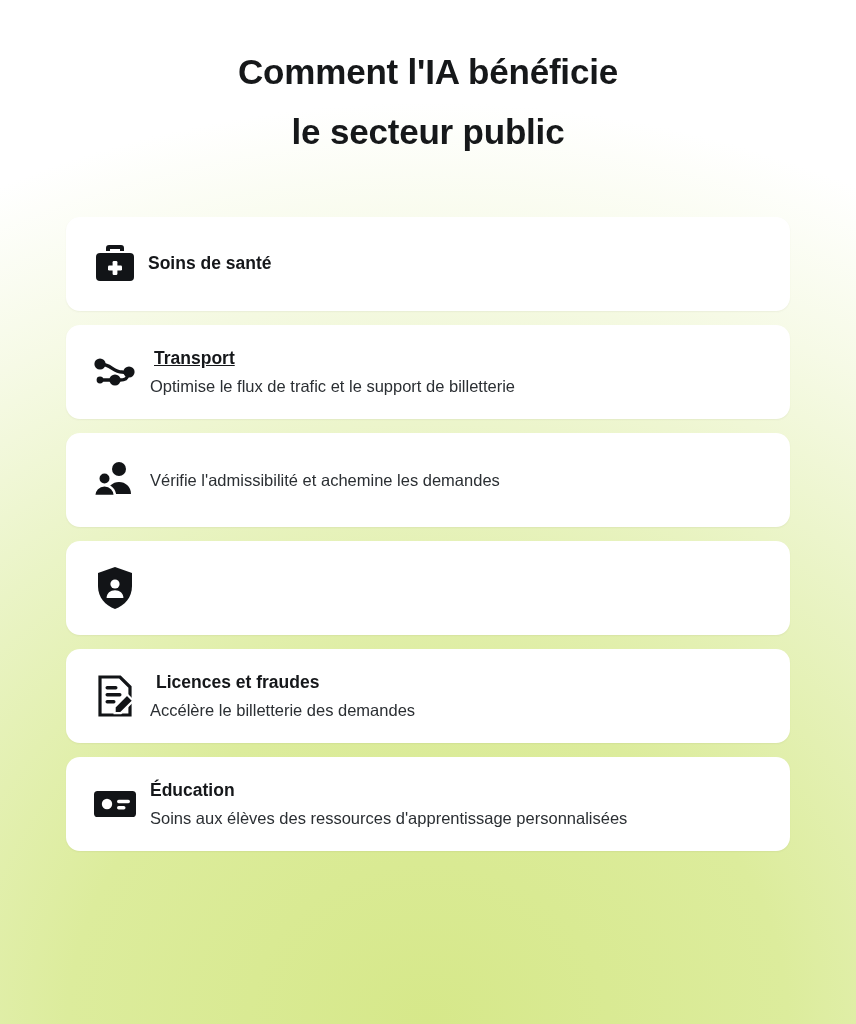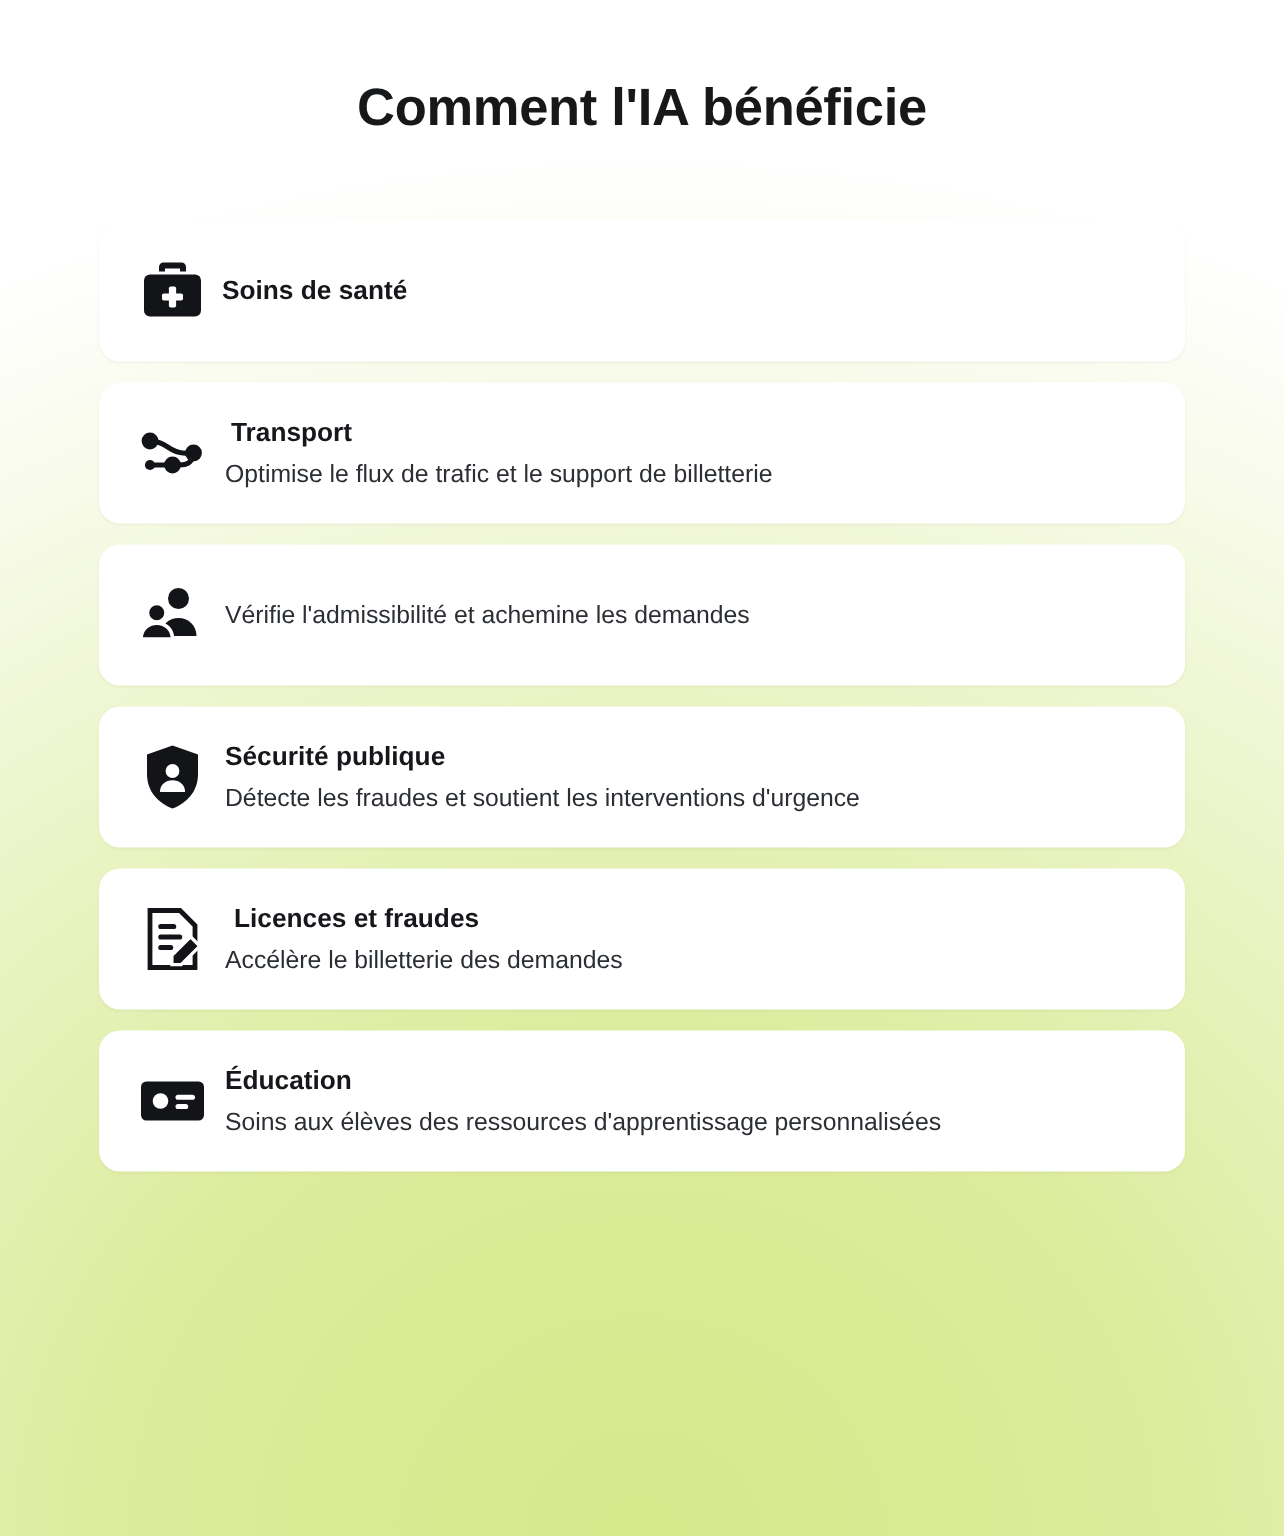--- a/index.html
+++ b/index.html
@@ -28,21 +28,21 @@
     font-size: 35px;
     line-height: 60px;
     font-weight: 700;
     color: #16181a;
     letter-spacing: -0.2px;
   }
   .title .line {
     display: block;
   }
   .cards {
-    margin: 6px auto;
+    margin: 16px auto;
     width: 724px;
     display: flex;
     flex-direction: column;
     gap: 14px;
     padding-top: 39px;
   }
   .card {
     background: #ffffff;
     border-radius: 14px;
     box-shadow: 0 1px 2px rgba(60, 70, 30, 0.06);
@@ -71,31 +71,32 @@
     color: #15171a;
     line-height: 24px;
     margin-bottom: 3px;
   }
   .card-desc {
     font-size: 16.5px;
     color: #2b2f33;
     line-height: 26px;
   }
   .card.c1 .card-body { padding-left: 2px; }
-  .card.c2 .card-title { padding-left: 4px; }
+  .card.c2 .card-title { padding-left: 4px; text-decoration: underline; }
   .card.c5 .card-title { padding-left: 6px; }
   svg { display: block; }
 </style>
 </head>
 <body>
 
 <div class="page">
 
   <div class="title">
     <span class="line">Comment l'IA bénéficie</span>
+    <span class="line">le secteur public</span>
   </div>
 
   <div class="cards">
 
     <div class="card c1">
       <div class="card-icon">
         <svg width="52" height="52" viewBox="0 0 52 52" aria-hidden="true">
           <path fill="currentColor" d="M20 7h12a3 3 0 0 1 3 3v3h-4v-2H21v2h-4v-3a3 3 0 0 1 3-3z"></path>
           <rect x="7" y="15" width="38" height="28" rx="4" fill="currentColor"></rect>
           <rect x="23.6" y="23" width="4.8" height="14" rx="1.2" fill="#ffffff"></rect>
@@ -138,24 +139,20 @@
     </div>
 
     <div class="card c4">
       <div class="card-icon">
         <svg width="52" height="52" viewBox="0 0 52 52" aria-hidden="true">
           <path fill="currentColor" d="M26 5l17 6v13c0 11.6-7.4 19.4-17 23-9.6-3.6-17-11.4-17-23V11z"></path>
           <circle cx="26" cy="22" r="4.6" fill="#ffffff"></circle>
           <path d="M17.6 36c0-4.8 3.8-7.8 8.4-7.8s8.4 3 8.4 7.8z" fill="#ffffff"></path>
         </svg>
       </div>
-      <div class="card-body">
-        <div class="card-title">Sécurité publique</div>
-        <div class="card-desc">Détecte les fraudes et soutient les interventions d'urgence</div>
-      </div>
     </div>
 
     <div class="card c5">
       <div class="card-icon">
         <svg width="52" height="52" viewBox="0 0 52 52" aria-hidden="true">
           <path d="M11 7h20l10 10v28H11z" fill="none" stroke="currentColor" stroke-width="3.2"></path>
           <rect x="16.5" y="16" width="12" height="3.4" rx="1.7" fill="currentColor"></rect>
           <rect x="16.5" y="23" width="16" height="3.4" rx="1.7" fill="currentColor"></rect>
           <rect x="16.5" y="30" width="10" height="3.4" rx="1.7" fill="currentColor"></rect>
           <path d="M38 24.5l6.2 6.2-12.4 12.4h-6.2v-6.2z" fill="currentColor" stroke="#ffffff" stroke-width="2.2"></path>

